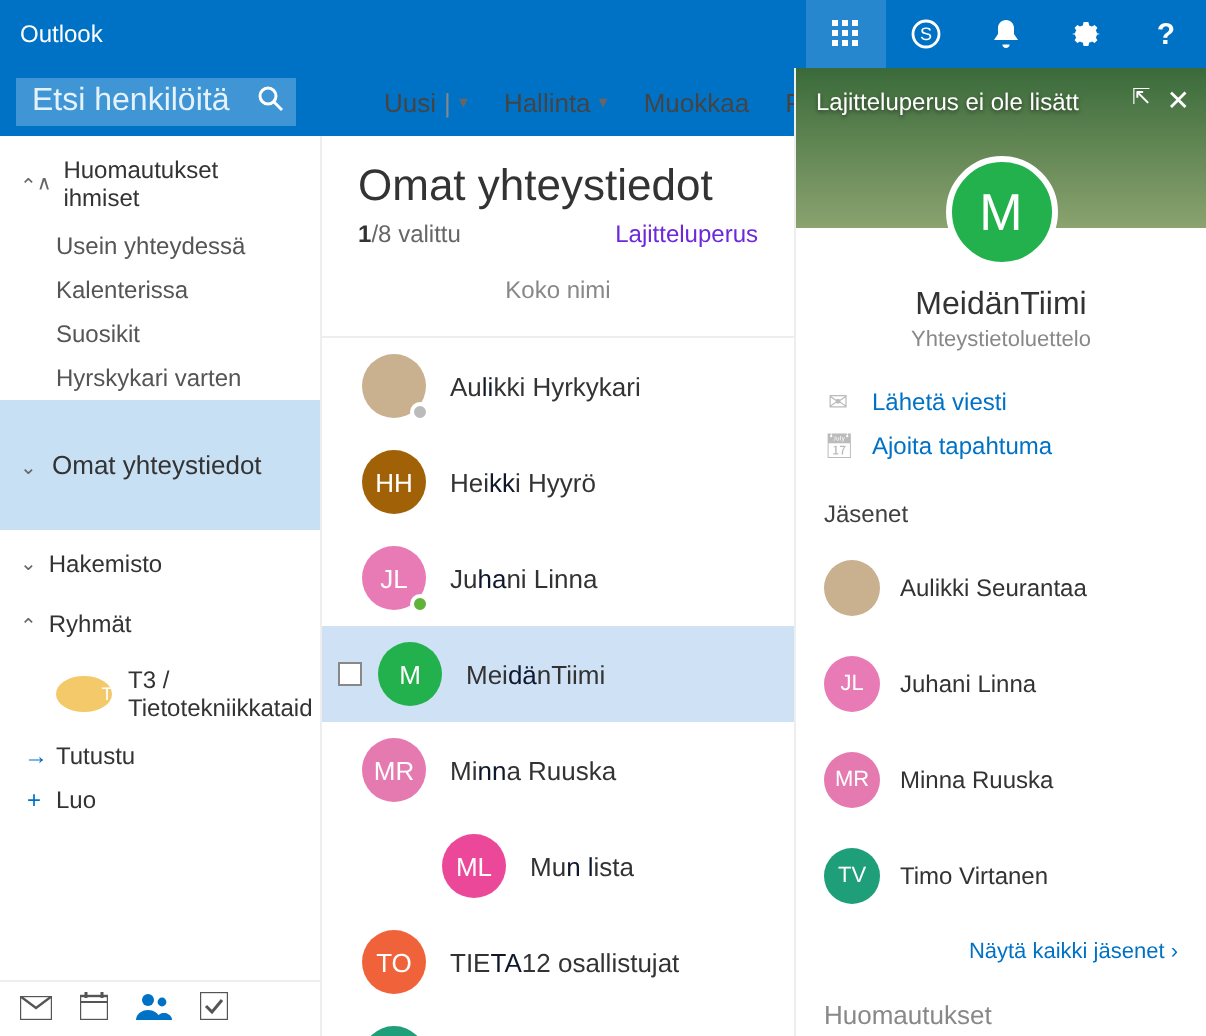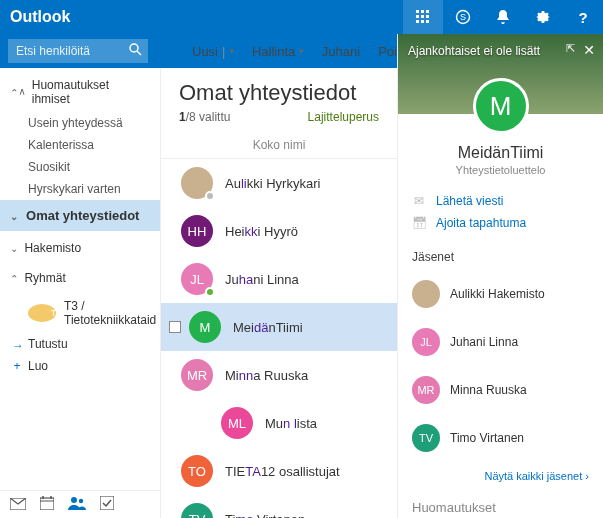--- a/index.html
+++ b/index.html
@@ -1,66 +1,66 @@
 <!DOCTYPE html>
 <html><head>
 <meta charset="utf-8">
 <style>
   * { box-sizing: border-box; margin: 0; padding: 0; font-family: "Segoe UI", Arial, sans-serif; }
   body { width: 603px; height: 518px; overflow: hidden; background: #fff; position: relative; }
 
   
   .topbar { height: 34px; background: #0072c6; color: #fff; display: flex; align-items: center; padding: 0 10px; position: relative; }
-  .brand { font-size: 16px; font-weight: 700; }
+  .brand { font-size: 12px; font-weight: 400; }
   .top-icons { position: absolute; right: 0; top: 0; display: flex; }
   .top-icon { width: 40px; height: 34px; display: flex; align-items: center; justify-content: center; font-size: 15px; cursor: pointer; }
   .top-icon.active { background: rgba(255,255,255,0.15); }
 
   
   .searchbar { height: 34px; background: #0072c6; display: flex; align-items: center; padding: 0 8px; }
   .searchwrap { position: relative; width: 140px; }
-  .searchwrap input { width: 100%; height: 24px; background: rgba(255,255,255,0.25); border: none; color: #fff; padding: 0 26px 0 8px; font-size: 12px; outline: none; }
+  .searchwrap input { width: 100%; height: 24px; background: rgba(255,255,255,0.25); border: none; color: #fff; padding: 0 26px 0 8px; font-size: 16px; outline: none; }
   .searchwrap input::placeholder { color: #e6f2fb; }
   .searchwrap .sicon { position: absolute; right: 6px; top: 4px; color: #fff; font-size: 13px; }
 
   
   .toolbar { position: absolute; top: 34px; left: 160px; height: 34px; display: flex; align-items: center; gap: 18px; color: #444; font-size: 13px; padding-left: 14px; }
   .toolbar .tb { cursor: pointer; display: flex; align-items: center; gap: 4px; }
   .toolbar .plus { width: 14px; height: 14px; border: 1px solid #0072c6; border-radius: 50%; display:flex; align-items:center; justify-content:center; color:#0072c6; font-size:11px; line-height:1;}
   .caret { font-size: 9px; color: #666; }
 
   
   .leftnav { position: absolute; top: 68px; left: 0; width: 160px; bottom: 28px; overflow: hidden; font-size: 12px; color: #333; }
   .nav-section { padding: 10px 10px 6px 10px; display: flex; align-items: center; gap: 6px; cursor: pointer; color: #333; }
   .nav-section .chev { font-size: 10px; color: #666; } 
   .nav-section .chev::before { content: "\2228"; }
   .nav-sub { padding: 4px 0 4px 28px; color: #555; cursor: pointer; }
-  .nav-row-sel { background: #c7e0f4; padding: 8px 10px; font-size: 13px; font-weight: bold; }
+  .nav-row-sel { background: #c7e0f4; padding: 25px 10px; font-size: 13px; }
   .nav-group { padding: 8px 0 4px 28px; display:flex; align-items:center; gap:8px; }
   .nav-group .gcircle { width:18px; height:18px; border-radius:50%; background:#f3c969; color:#fff; font-size:9px; display:flex; align-items:center; justify-content:center;padding-left:28px; }
   .nav-action { padding: 6px 0 2px 12px; color:#333; font-size:12px; display:flex; align-items:center; gap:6px; }
   .nav-action .sym { color:#0072c6; font-size:12px; width:10px; text-align:center; }
 
   
   .listpane { position: absolute; top: 68px; left: 160px; right: 206px; bottom: 0; border-left: 1px solid #eee; }
   .listhead { padding: 12px 18px 4px 18px; }
   .listhead h2 { font-size: 22px; font-weight: 300; color: #333; }
   .listhead .subrow { display:flex; justify-content:space-between; font-size:12px; margin-top:4px; color:#666; }
-  .listhead .subrow .sort { color:#4d7c0f; cursor:pointer; }
-  .colhead { text-align:center; font-size:12px; color:#888; padding:10px 0 6px 0; border-bottom:1px solid #eee; }
+  .listhead .subrow .sort { color:#6d28d9; cursor:pointer; }
+  .colhead { text-align:center; font-size:12px; color:#888; padding:10px 0 16px 0; border-bottom:1px solid #eee; }
   .clist { overflow-y:auto; }
   .crow { display:flex; align-items:center; gap:12px; padding:8px 12px 8px 20px; cursor:pointer; position:relative; }
   .crow.selected { background:#cfe2f5; }
   .crow.selected::before { content:""; position:absolute; left:8px; top:50%; width:10px; height:10px; border:1px solid #888; transform:translateY(-50%); background:#fff; }
   .crow.selected { padding-left:28px; }
   .avatar { width:32px; height:32px; border-radius:50%; display:flex; align-items:center; justify-content:center; color:#fff; font-size:13px; font-weight:400; flex-shrink:0; position:relative; }
   .avatar.photo { background:#bfa; background-image: radial-gradient(circle at 30% 30%, #d9c3a8, #a88b6c); }
   .presence { position:absolute; right:-2px; bottom:-2px; width:10px; height:10px; border-radius:50%; border:2px solid #fff; }
   .cname { font-size:13px; color:#333; }
-  .cname .hl { color:#4c1d95; }
+  .cname .hl { color:#0f172a; }
 
   
   .detail { position:absolute; top:34px; right:0; width:206px; bottom:0; background:#fff; border-left:1px solid #eee; font-size:12px; color:#333; }
   .detail .hero { height:80px; background: linear-gradient(#3a6a3a,#8aa36f); position:relative; }
   .detail .hero-title { position:absolute; top:10px; left:10px; color:#fff; font-size:12px; text-shadow:0 1px 2px rgba(0,0,0,.5); }
   .detail .hero-close { position:absolute; top:8px; right:8px; color:#fff; font-size:14px; cursor:pointer; display:flex; gap:8px; }
   .detail .bigavatar { position:absolute; top:44px; left:50%; transform:translateX(-50%); width:56px; height:56px; border-radius:50%; background:#22b14c; color:#fff; display:flex; align-items:center; justify-content:center; font-size:26px; border:3px solid #fff; }
   .detail .namewrap { text-align:center; margin-top:30px; }
   .detail .namewrap .dn { font-size:16px; color:#333; }
   .detail .namewrap .dt { font-size:11px; color:#888; margin-top:2px; }
@@ -135,21 +135,21 @@
   <div class="tb">
     <span class="plus">+</span>
     <span>Uusi</span>
     <span style="color:#888;">|</span>
     <span class="caret">▾</span>
   </div>
   <div class="tb">
     <span>Hallinta</span>
     <span class="caret">▾</span>
   </div>
-  <div class="tb">Juhani</div>
+  <div class="tb">Muokkaa</div>
   <div class="tb">Poista</div>
 </div>
 
 <div class="leftnav">
   <div class="nav-section">
     <span class="chev" style="transform:rotate(180deg); display:inline-block;">⌄</span>
     <span>Huomautukset ihmiset</span>
   </div>
   <div id="nav-relevant-items">
       <div class="nav-sub">Usein yhteydessä</div>
@@ -233,21 +233,21 @@
   </div>
   <div class="colhead">Koko nimi</div>
   <div class="clist" id="contact-rows">
       <div class="crow">
         <div class="avatar photo" style="background: rgb(201, 176, 143);">
           <span class="presence" style="background: rgb(187, 187, 187);"></span>
         </div>
         <div class="cname">Au<span class="hl">li</span>kki Hyrkykari</div>
       </div>
       <div class="crow">
-        <div class="avatar" style="background: #701a75;">HH</div>
+        <div class="avatar" style="background: #a16207;">HH</div>
         <div class="cname">Hei<span class="hl">kk</span>i Hyyrö</div>
       </div>
       <div class="crow">
         <div class="avatar" style="background: rgb(232, 122, 181);">JL<span class="presence" style="background: rgb(95, 179, 54);"></span></div>
         <div class="cname">Ju<span class="hl">ha</span>ni Linna</div>
       </div>
       <div class="crow selected">
         <div class="avatar" style="background: rgb(34, 177, 76);">M</div>
         <div class="cname">Mei<span class="hl">dä</span>nTiimi</div>
       </div>
@@ -265,21 +265,21 @@
       </div>
       <div class="crow">
         <div class="avatar" style="background: rgb(31, 158, 122);">TV</div>
         <div class="cname">Ti<span class="hl">mo</span> Virtanen</div>
       </div>
     </div>
 </div>
 
 <div class="detail">
   <div class="hero">
-    <div class="hero-title">Ajankohtaiset ei ole lisätt</div>
+    <div class="hero-title">Lajitteluperus ei ole lisätt</div>
     <div class="hero-close">
       <span style="font-size:11px;">⇱</span>
       <span>✕</span>
     </div>
     <div class="bigavatar">M</div>
   </div>
   <div class="namewrap">
     <div class="dn">MeidänTiimi</div>
     <div class="dt">Yhteystietoluettelo</div>
   </div>
@@ -290,21 +290,21 @@
     </div>
     <div class="actionrow">
       <span class="ai">📅︎</span>
       <span>Ajoita tapahtuma</span>
     </div>
   </div>
   <div class="sechead">Jäsenet</div>
   <div id="member-rows">
       <div class="mrow">
         <div class="avatar photo" style="background: rgb(201, 176, 143);"></div>
-        <div>Aulikki Hakemisto</div>
+        <div>Aulikki Seurantaa</div>
       </div>
       <div class="mrow">
         <div class="avatar" style="background: rgb(232, 122, 181);">JL</div>
         <div>Juhani Linna</div>
       </div>
       <div class="mrow">
         <div class="avatar" style="background: rgb(229, 122, 176);">MR</div>
         <div>Minna Ruuska</div>
       </div>
       <div class="mrow">

